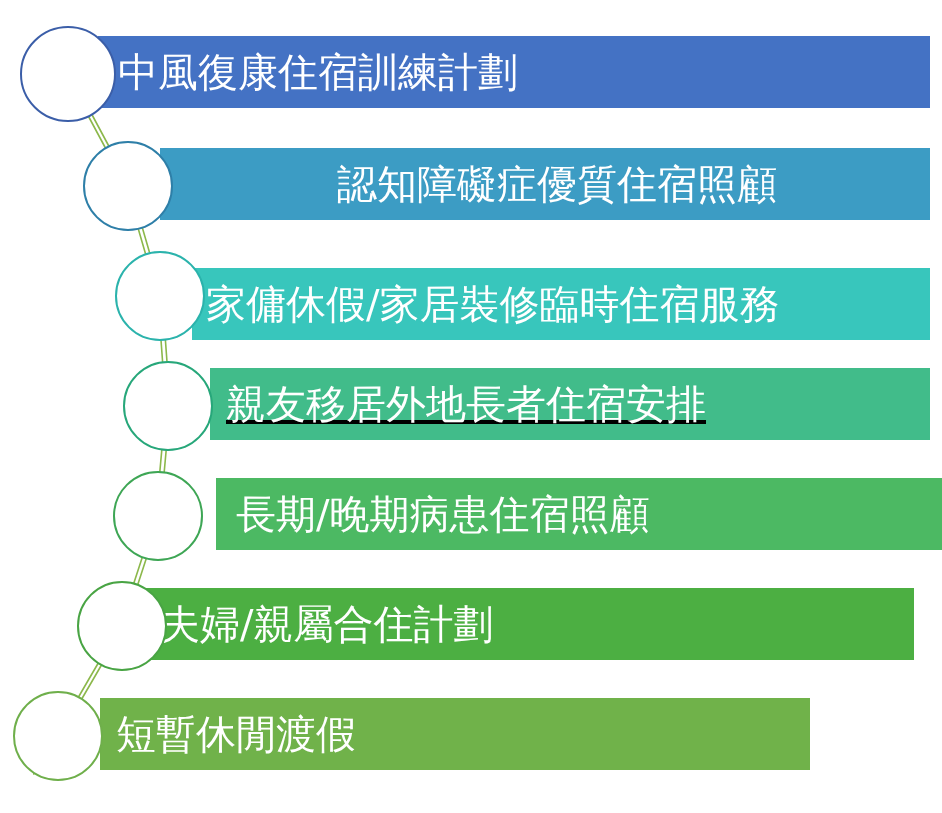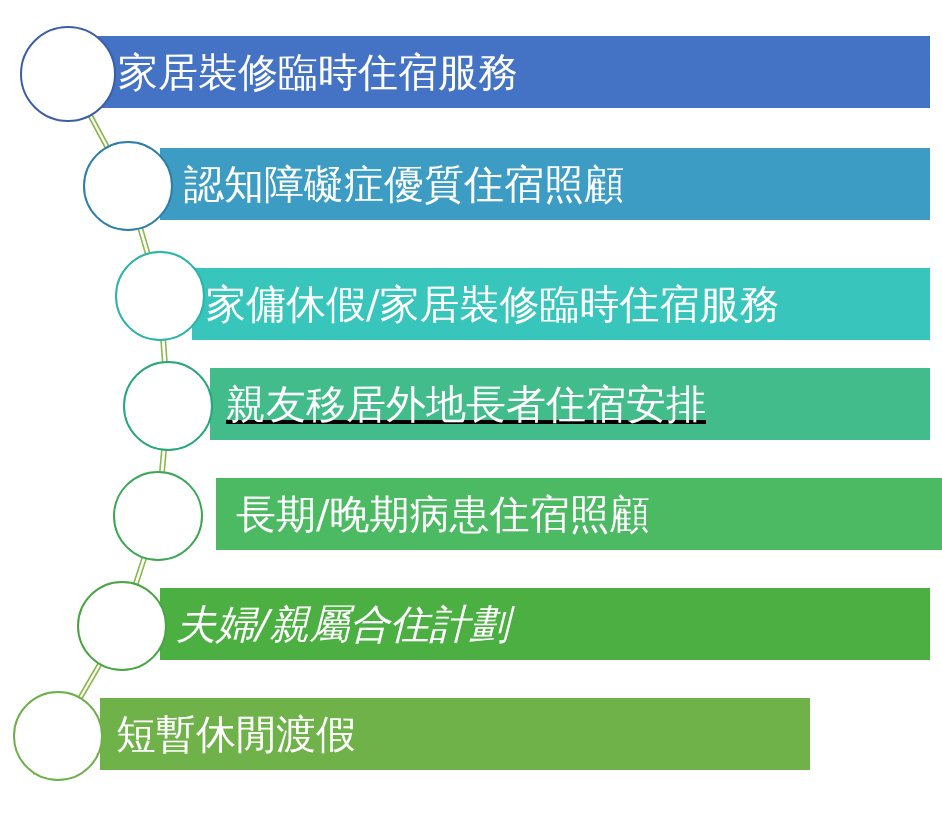--- a/index.html
+++ b/index.html
@@ -57,26 +57,26 @@
 <div id="stage">
 
   <svg id="connector-layer" viewBox="0 0 942 813" width="942" height="813" xmlns="http://www.w3.org/2000/svg">
       <polyline points="45.02225784932156,35.21488131873359 65.8,74 125.8,186 157.8,296 165.8,406 155.8,516 119.8,626 55.8,736 33.67268255463995,774.0313268592126" fill="none" stroke="#8CB84B" stroke-width="1.6" stroke-linejoin="round" stroke-linecap="round"></polyline>
       <polyline points="49.42225784932157,35.21488131873359 70.2,74 130.2,186 162.2,296 170.2,406 160.2,516 124.2,626 60.2,736 38.072682554639954,774.0313268592126" fill="none" stroke="#8CB84B" stroke-width="1.6" stroke-linejoin="round" stroke-linecap="round"></polyline>
     </svg>
 
   <div id="rows-layer">
       <div class="row">
         <div class="bar" style="left: 98px; top: 36px; width: 832px; background: rgb(68, 114, 196); padding-left: 20px;">
-          <span class="bar-label">家居裝修臨時住宿服務</span>
+          <span class="bar-label">中風復康住宿訓練計劃</span>
         </div>
         <div class="node-circle" style="left: 20px; top: 26px; width: 96px; height: 96px; border: 2px solid rgb(59, 94, 168); background: rgb(255, 255, 255);"></div>
       </div>
       <div class="row">
-        <div class="bar" style="left: 160px; top: 148px; width: 770px; background: rgb(60, 156, 196); padding-left: 24px;">
+        <div class="bar" style="left: 160px; top: 148px; width: 770px; background: rgb(60, 156, 196); padding-left: 24px; justify-content: center;">
           <span class="bar-label">認知障礙症優質住宿照顧</span>
         </div>
         <div class="node-circle" style="left: 83px; top: 141px; width: 90px; height: 90px; border: 2px solid rgb(46, 127, 168); background: rgb(255, 255, 255);"></div>
       </div>
       <div class="row">
         <div class="bar" style="left: 192px; top: 258px; width: 738px; background: rgb(56, 198, 188); padding-left: 14px; margin-top: 10px;">
           <span class="bar-label">家傭休假/家居裝修臨時住宿服務</span>
         </div>
         <div class="node-circle" style="left: 115px; top: 251px; width: 90px; height: 90px; border: 2px solid rgb(43, 179, 172); background: rgb(255, 255, 255);"></div>
       </div>
@@ -86,21 +86,21 @@
         </div>
         <div class="node-circle" style="left: 123px; top: 361px; width: 90px; height: 90px; border: 2px solid rgb(39, 167, 122); background: rgb(255, 255, 255);"></div>
       </div>
       <div class="row">
         <div class="bar" style="left: 216px; top: 478px; width: 730px; background: rgb(76, 185, 99); padding-left: 20px;">
           <span class="bar-label">長期/晚期病患住宿照顧</span>
         </div>
         <div class="node-circle" style="left: 113px; top: 471px; width: 90px; height: 90px; border: 2px solid rgb(62, 166, 85); background: rgb(255, 255, 255);"></div>
       </div>
       <div class="row">
-        <div class="bar" style="left: 160px; top: 588px; width: 770px; background: rgb(76, 175, 66); padding-left: 16px; font-style: italic;">
+        <div class="bar" style="left: 144px; top: 588px; width: 770px; background: rgb(76, 175, 66); padding-left: 16px;">
           <span class="bar-label">夫婦/親屬合住計劃</span>
         </div>
         <div class="node-circle" style="left: 77px; top: 581px; width: 90px; height: 90px; border: 2px solid rgb(73, 164, 68); background: rgb(255, 255, 255);"></div>
       </div>
       <div class="row">
         <div class="bar" style="left: 100px; top: 698px; width: 710px; background: rgb(112, 178, 74); padding-left: 16px;">
           <span class="bar-label">短暫休閒渡假</span>
         </div>
         <div class="node-circle" style="left: 13px; top: 691px; width: 90px; height: 90px; border: 2px solid rgb(111, 175, 75); background: rgb(255, 255, 255);"></div>
       </div>

